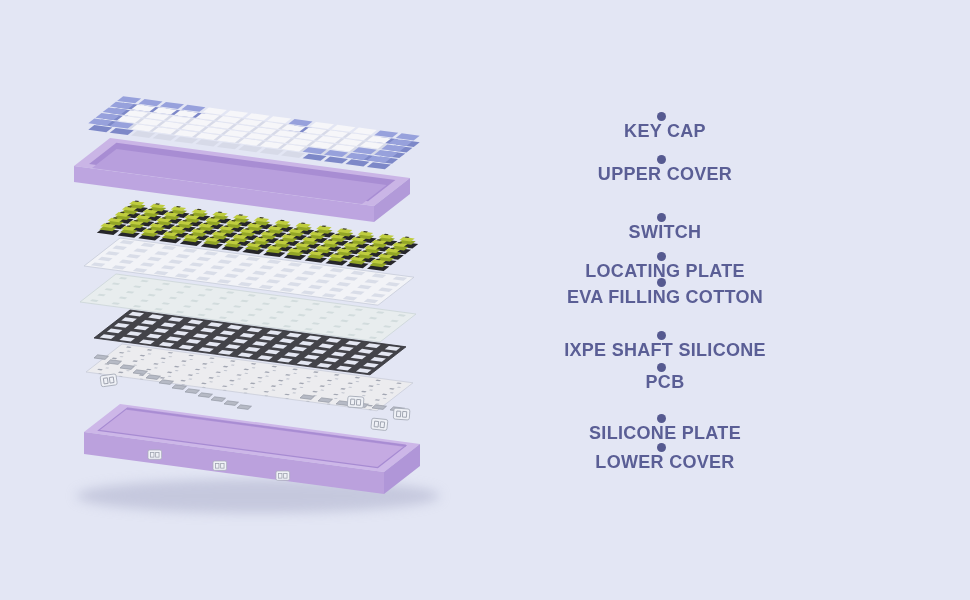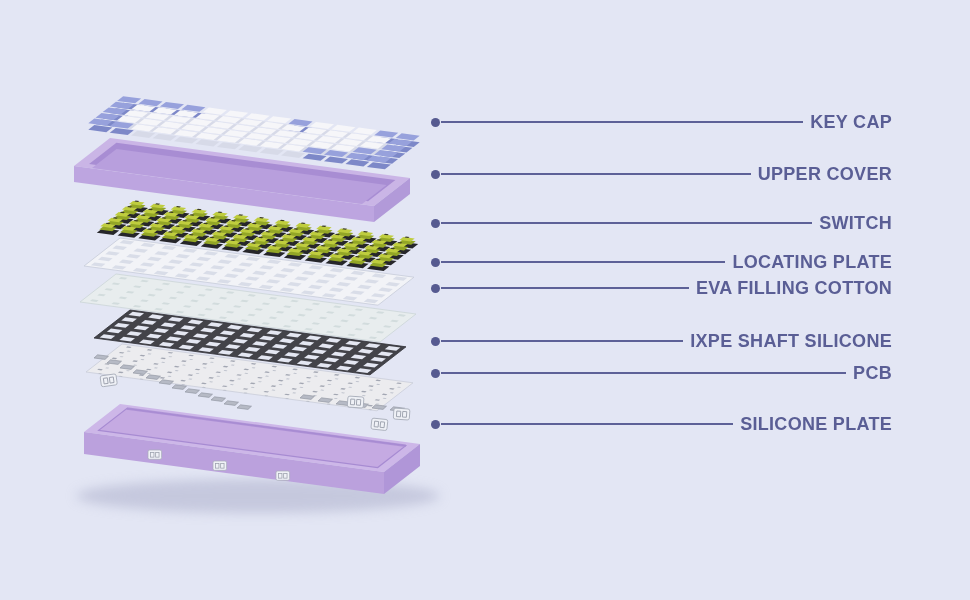--- a/index.html
+++ b/index.html
@@ -5,33 +5,33 @@
   html,body{margin:0;padding:0;}
   body{
     width:970px;height:600px;overflow:hidden;position:relative;
     background:#e3e6f4;
     font-family:"Liberation Sans", sans-serif;
   }
   .stage{position:absolute;inset:0;}
   svg.scene{position:absolute;left:0;top:0;}
   .label-row{
     position:absolute;left:431px;right:78px;height:20px;
-    display:flex;align-items:center;
+    display:flex;align-items:center;flex-direction:column;
   }
   .label-row .dot{
     width:9px;height:9px;border-radius:50%;background:#565a90;flex:0 0 auto;
   }
   .label-row .leader{
     flex:1 1 auto;height:1.5px;background:#5d6197;margin-left:1px;
   }
   .label-row .label-text{
     margin-left:7px;white-space:nowrap;
     font-size:18px;font-weight:600;letter-spacing:.3px;color:#5a5e95;
   }
-  .r0{top:112px}.r1{top:164px}.r2{top:213px}.r3{top:252px}.r4{top:278px}
+  .r0{top:112px}.r1{top:155px}.r2{top:213px}.r3{top:252px}.r4{top:278px}
   .r5{top:331px}.r6{top:363px}.r7{top:387px}.r8{top:414px}.r9{top:443px}
 </style>
 </head>
 <body>
 
 <div class="stage">
 
   <svg class="scene" id="scene" width="460" height="540" viewBox="0 0 460 540">
     <defs>
       <filter id="soft" x="-40%" y="-80%" width="180%" height="260%">
@@ -931,14 +931,19 @@
   <div class="label-row r6">
     <span class="dot"></span>
     <span class="leader"></span>
     <span class="label-text">PCB</span>
   </div>
   <div class="label-row r8">
     <span class="dot"></span>
     <span class="leader"></span>
     <span class="label-text">SILICONE PLATE</span>
   </div>
+  <div class="label-row r9">
+    <span class="dot"></span>
+    <span class="leader"></span>
+    <span class="label-text">LOWER COVER</span>
+  </div>
 
 </div>
 
 </body></html>

